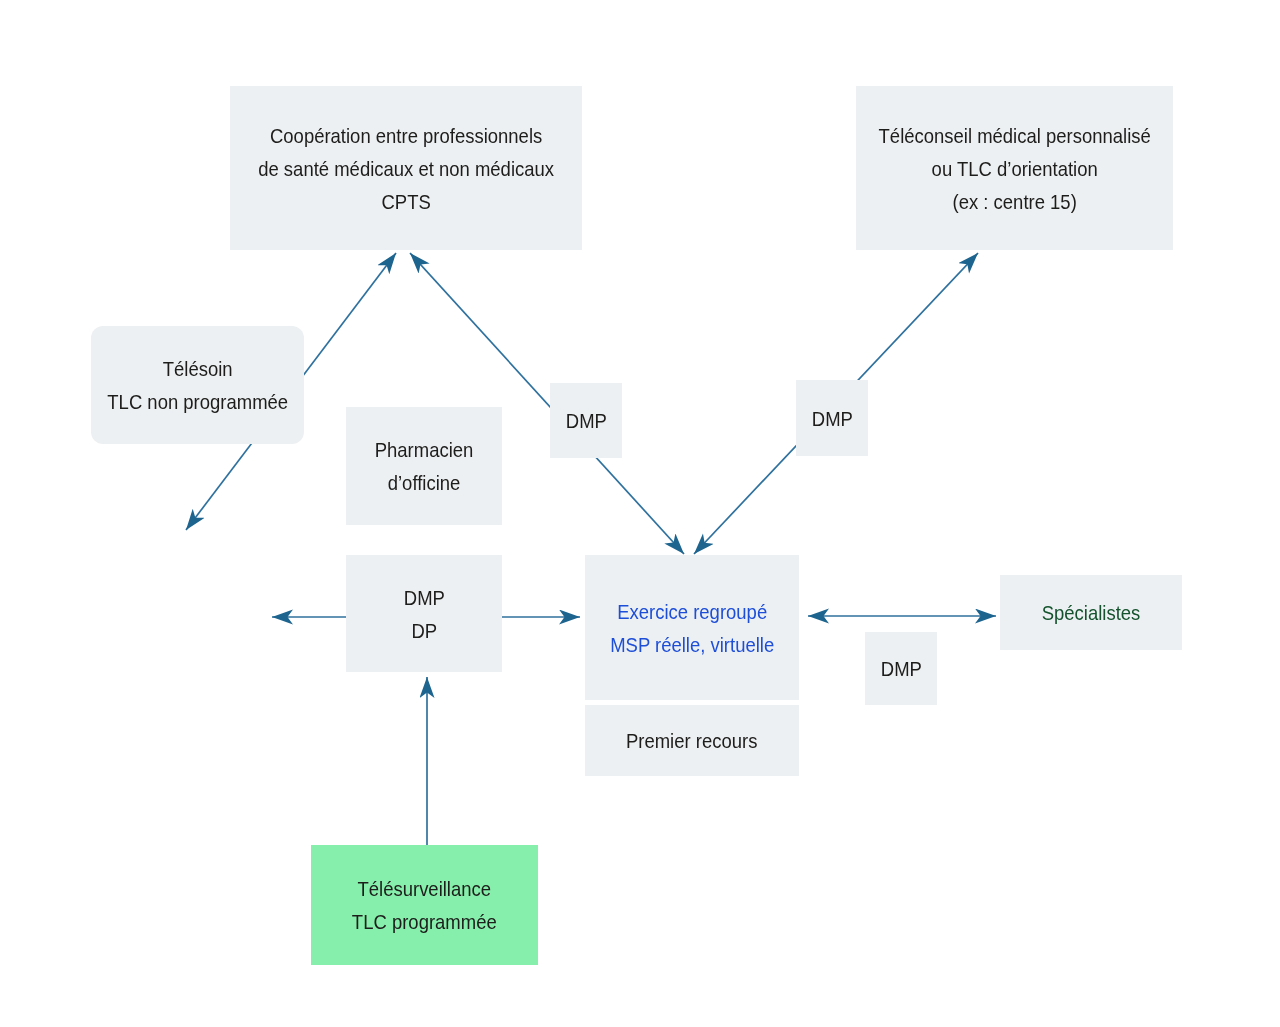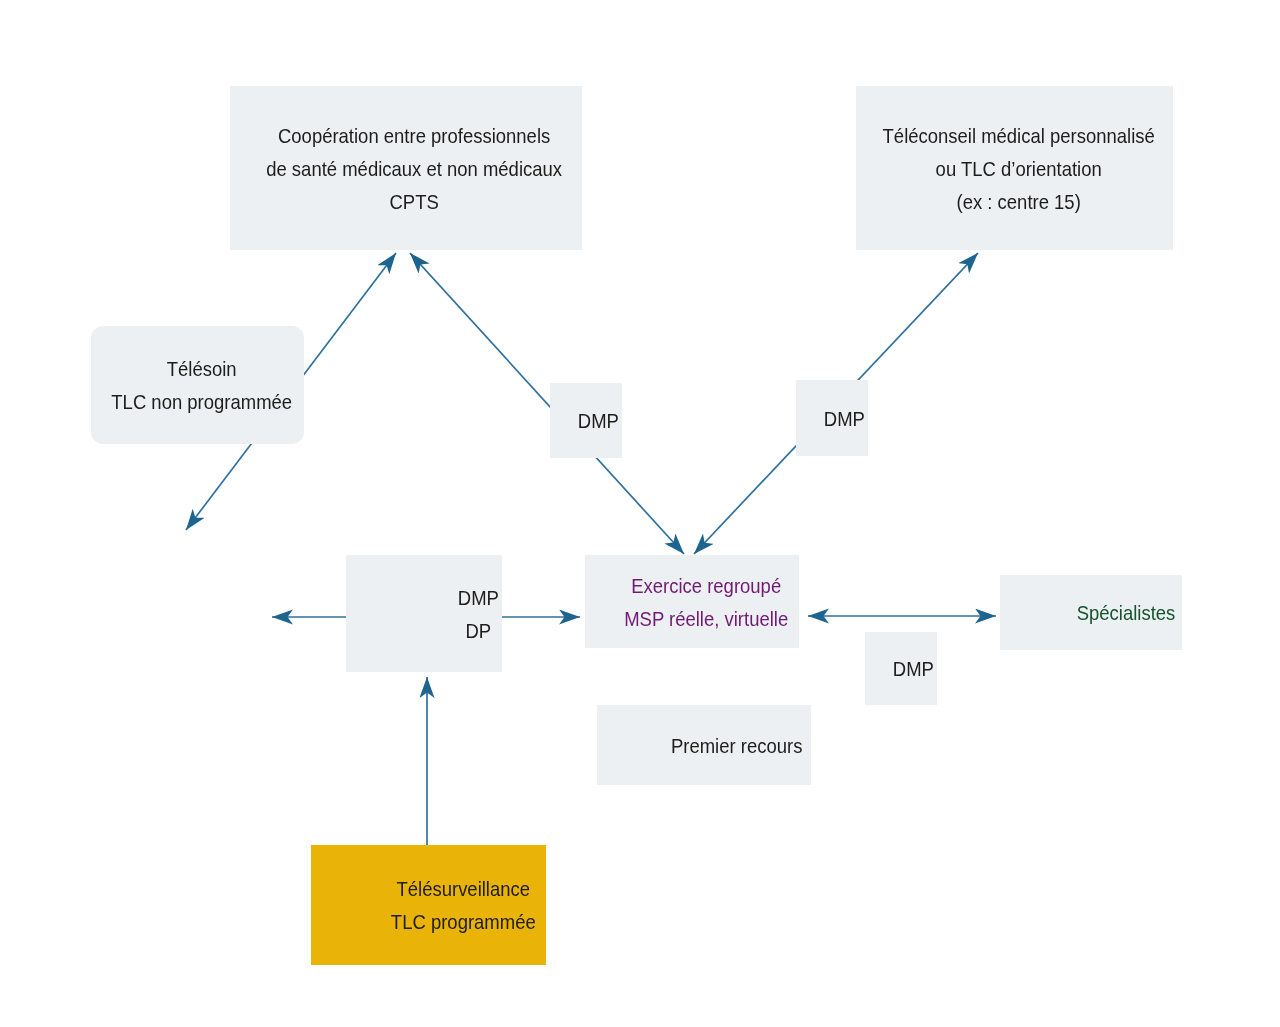--- a/index.html
+++ b/index.html
@@ -3,21 +3,21 @@
 <meta charset="utf-8">
 <style>
   html,body{margin:0;padding:0;background:#ffffff;}
   .canvas{
     position:relative;width:1280px;height:1027px;background:#ffffff;
     font-family:"Liberation Sans",sans-serif;overflow:hidden;
   }
   svg.edges{position:absolute;left:0;top:0;z-index:1;}
   .box{
     position:absolute;z-index:2;background:#edf0f2;
-    display:flex;align-items:center;justify-content:flex-end;
+    display:flex;align-items:center;justify-content:center;
     text-align:center;color:#1d1d1b;
   }
   .label{
     font-size:21px;line-height:33px;font-weight:400;white-space:nowrap;
     transform:scaleX(.88);transform-origin:50% 50%;
   }
 </style>
 </head>
 <body>
 
@@ -53,20 +53,26 @@
     </div>
   </div>
 
   <div class="box" style="left: 91px; top: 326px; width: 213px; height: 118px; background: rgb(237, 240, 242); color: rgb(29, 29, 27); border-radius: 12px;">
     <div class="label">
       <div>Télésoin</div>
       <div>TLC non programmée</div>
     </div>
   </div>
 
+  <div class="box" style="left: 346px; top: 407px; width: 156px; height: 118px; background: rgb(237, 240, 242); color: rgb(29, 29, 27);">
+    <div class="label">
+      <div>Pharmacien</div>
+      <div>d’officine</div>
+    </div>
+  </div>
 
   <div class="box" style="left: 550px; top: 383px; width: 72px; height: 75px; background: rgb(237, 240, 242); color: rgb(29, 29, 27);">
     <div class="label">
       <div>DMP</div>
     </div>
   </div>
 
   <div class="box" style="left: 796px; top: 380px; width: 72px; height: 76px; background: rgb(237, 240, 242); color: rgb(29, 29, 27);">
     <div class="label">
       <div>DMP</div>
@@ -74,46 +80,46 @@
   </div>
 
 
   <div class="box" style="left: 346px; top: 555px; width: 156px; height: 117px; background: rgb(237, 240, 242); color: rgb(29, 29, 27);">
     <div class="label">
       <div>DMP</div>
       <div>DP</div>
     </div>
   </div>
 
-  <div class="box" style="left: 585px; top: 555px; width: 214px; height: 93px; background: rgb(237, 240, 242); color: #701a75;">
+  <div class="box" style="left: 585px; top: 555px; width: 214px; height: 145px; background: rgb(237, 240, 242); color: #1d4ed8;">
     <div class="label">
       <div>Exercice regroupé</div>
       <div>MSP réelle, virtuelle</div>
     </div>
   </div>
 
-  <div class="box" style="left: 585px; top: 705px; width: 214px; height: 80px; background: rgb(237, 240, 242); color: rgb(29, 29, 27); margin-left: 12px;">
+  <div class="box" style="left: 585px; top: 705px; width: 214px; height: 71px; background: rgb(237, 240, 242); color: rgb(29, 29, 27);">
     <div class="label">
       <div>Premier recours</div>
     </div>
   </div>
 
   <div class="box" style="left: 1000px; top: 575px; width: 182px; height: 75px; background: rgb(237, 240, 242); color: #14532d;">
     <div class="label">
       <div>Spécialistes</div>
     </div>
   </div>
 
   <div class="box" style="left: 865px; top: 632px; width: 72px; height: 73px; background: rgb(237, 240, 242); color: rgb(29, 29, 27);">
     <div class="label">
       <div>DMP</div>
     </div>
   </div>
 
 
-  <div class="box" style="left: 311px; top: 845px; width: 227px; height: 120px; background: #eab308; color: rgb(29, 29, 27); padding-left: 8px;">
+  <div class="box" style="left: 311px; top: 845px; width: 227px; height: 120px; background: #86efac; color: rgb(29, 29, 27);">
     <div class="label">
       <div>Télésurveillance</div>
       <div>TLC programmée</div>
     </div>
   </div>
 
 </div>
 
 </body></html>

